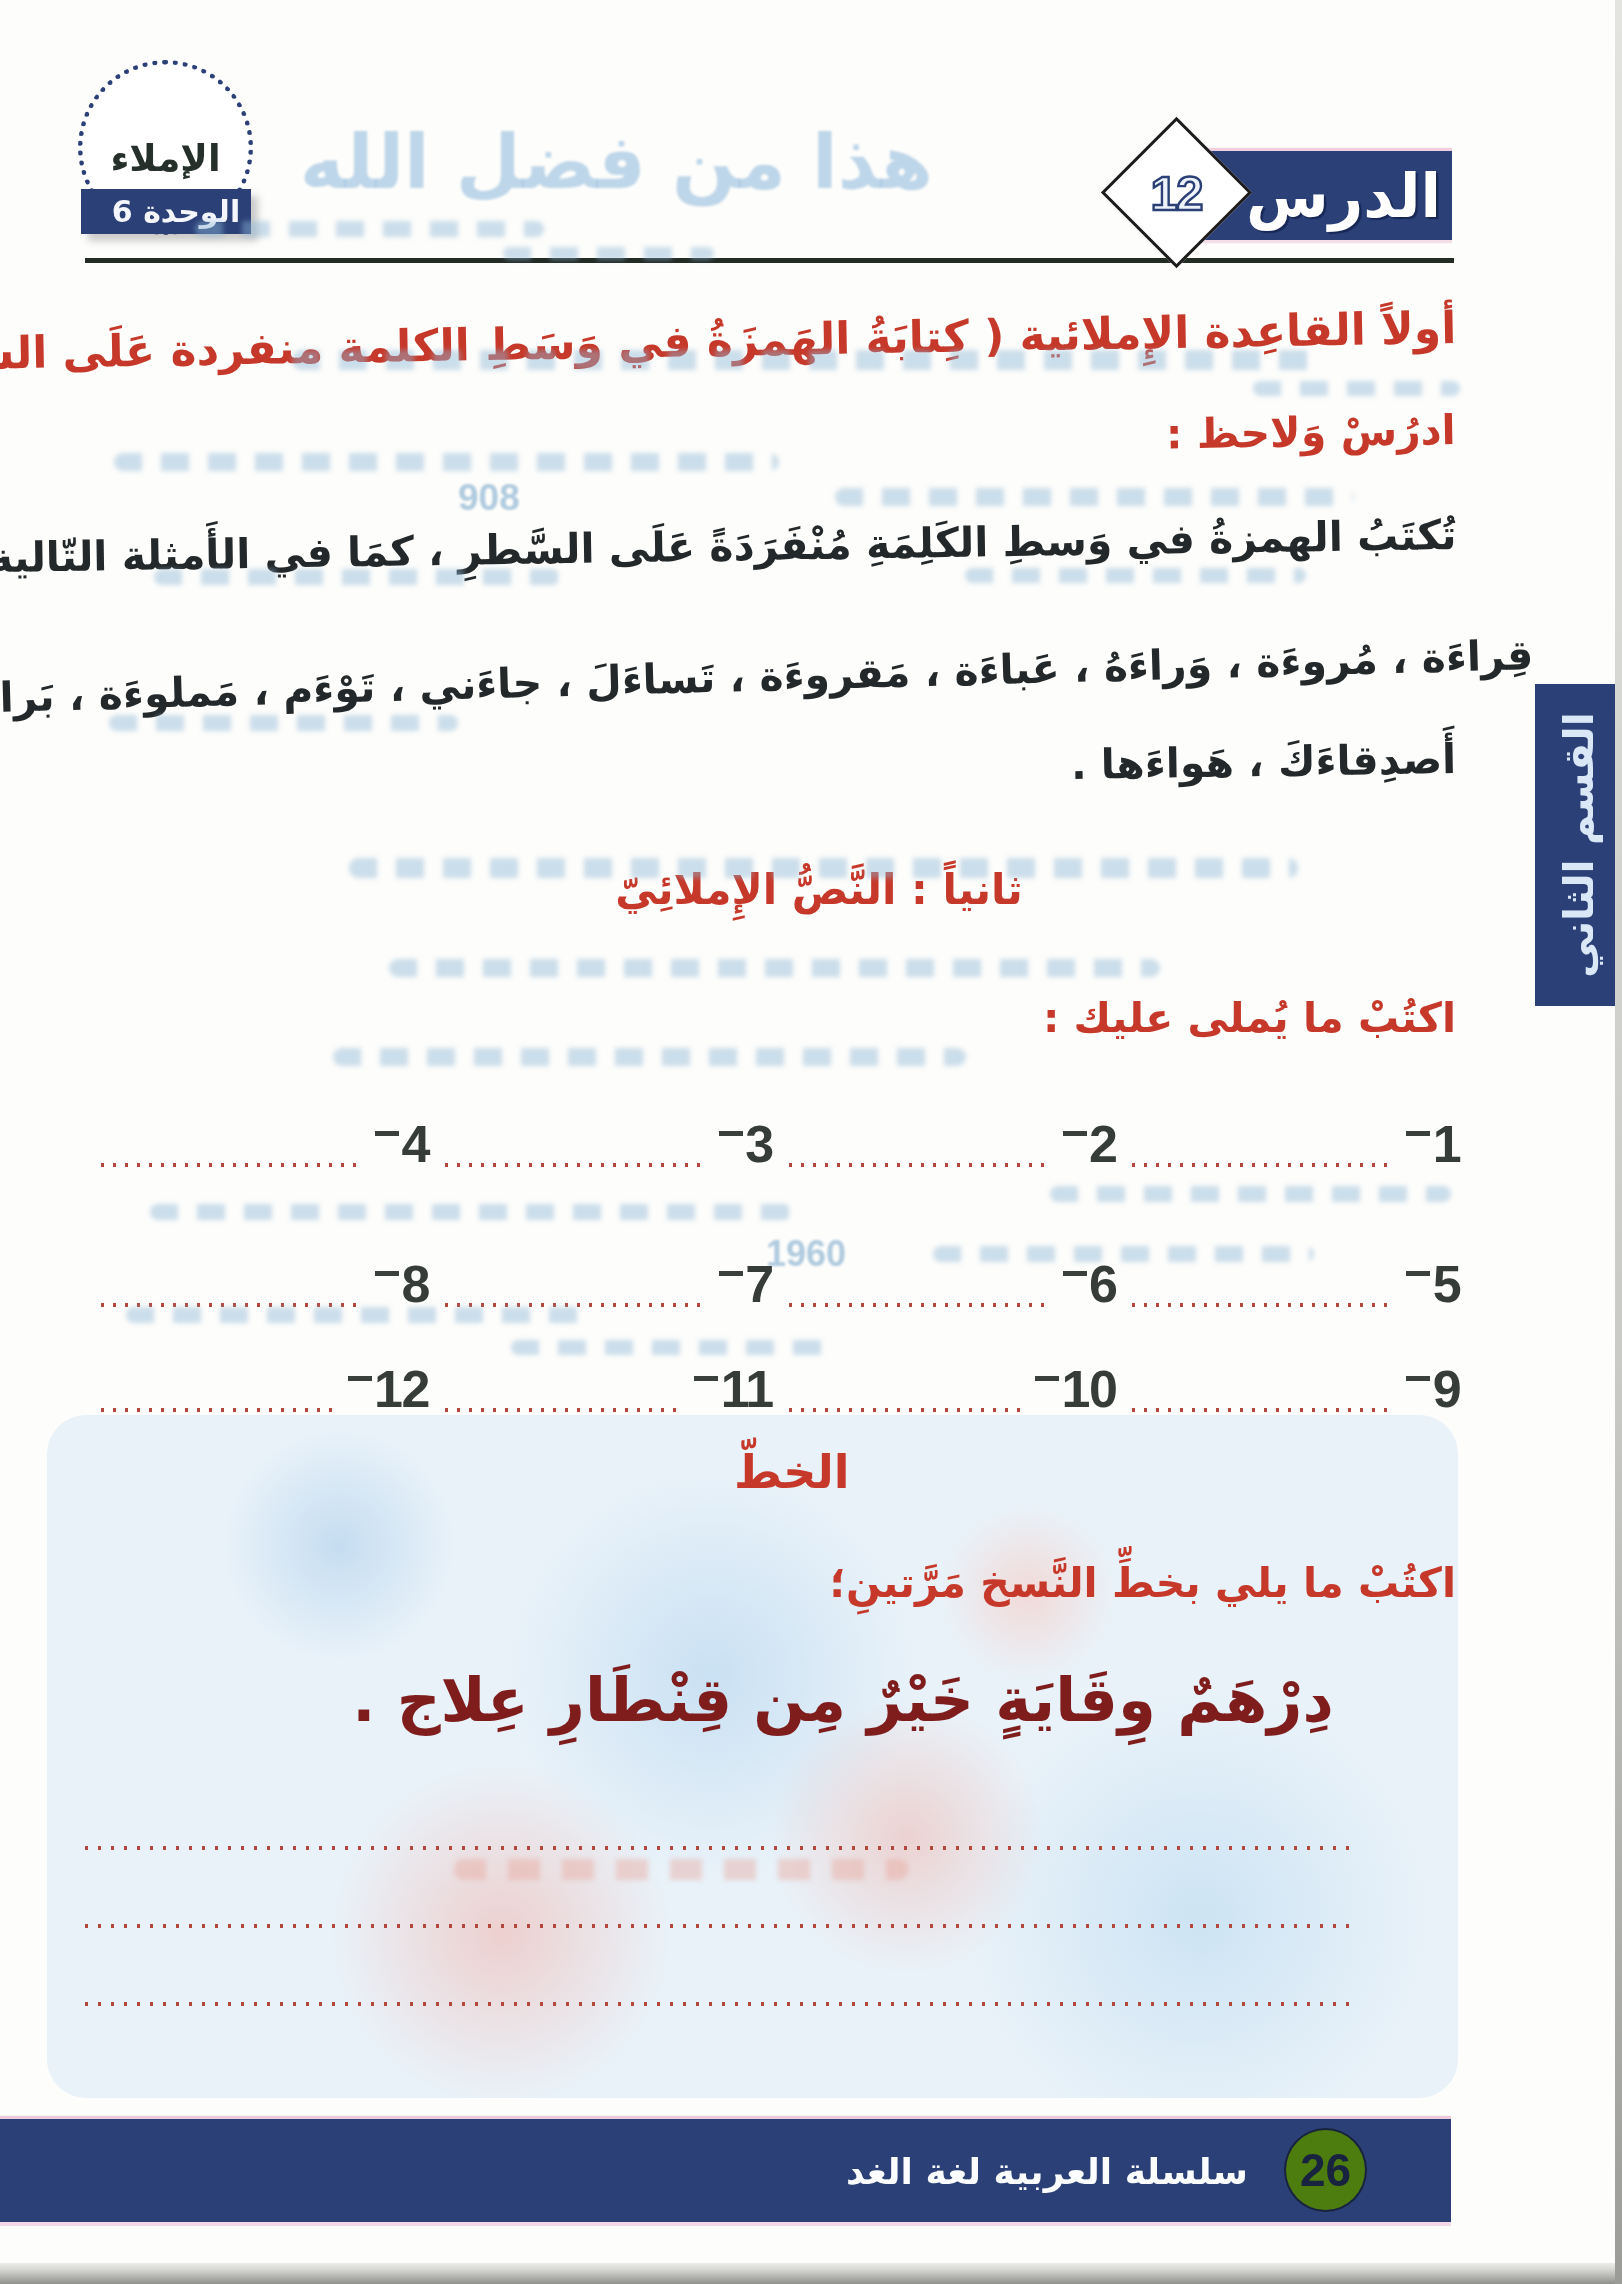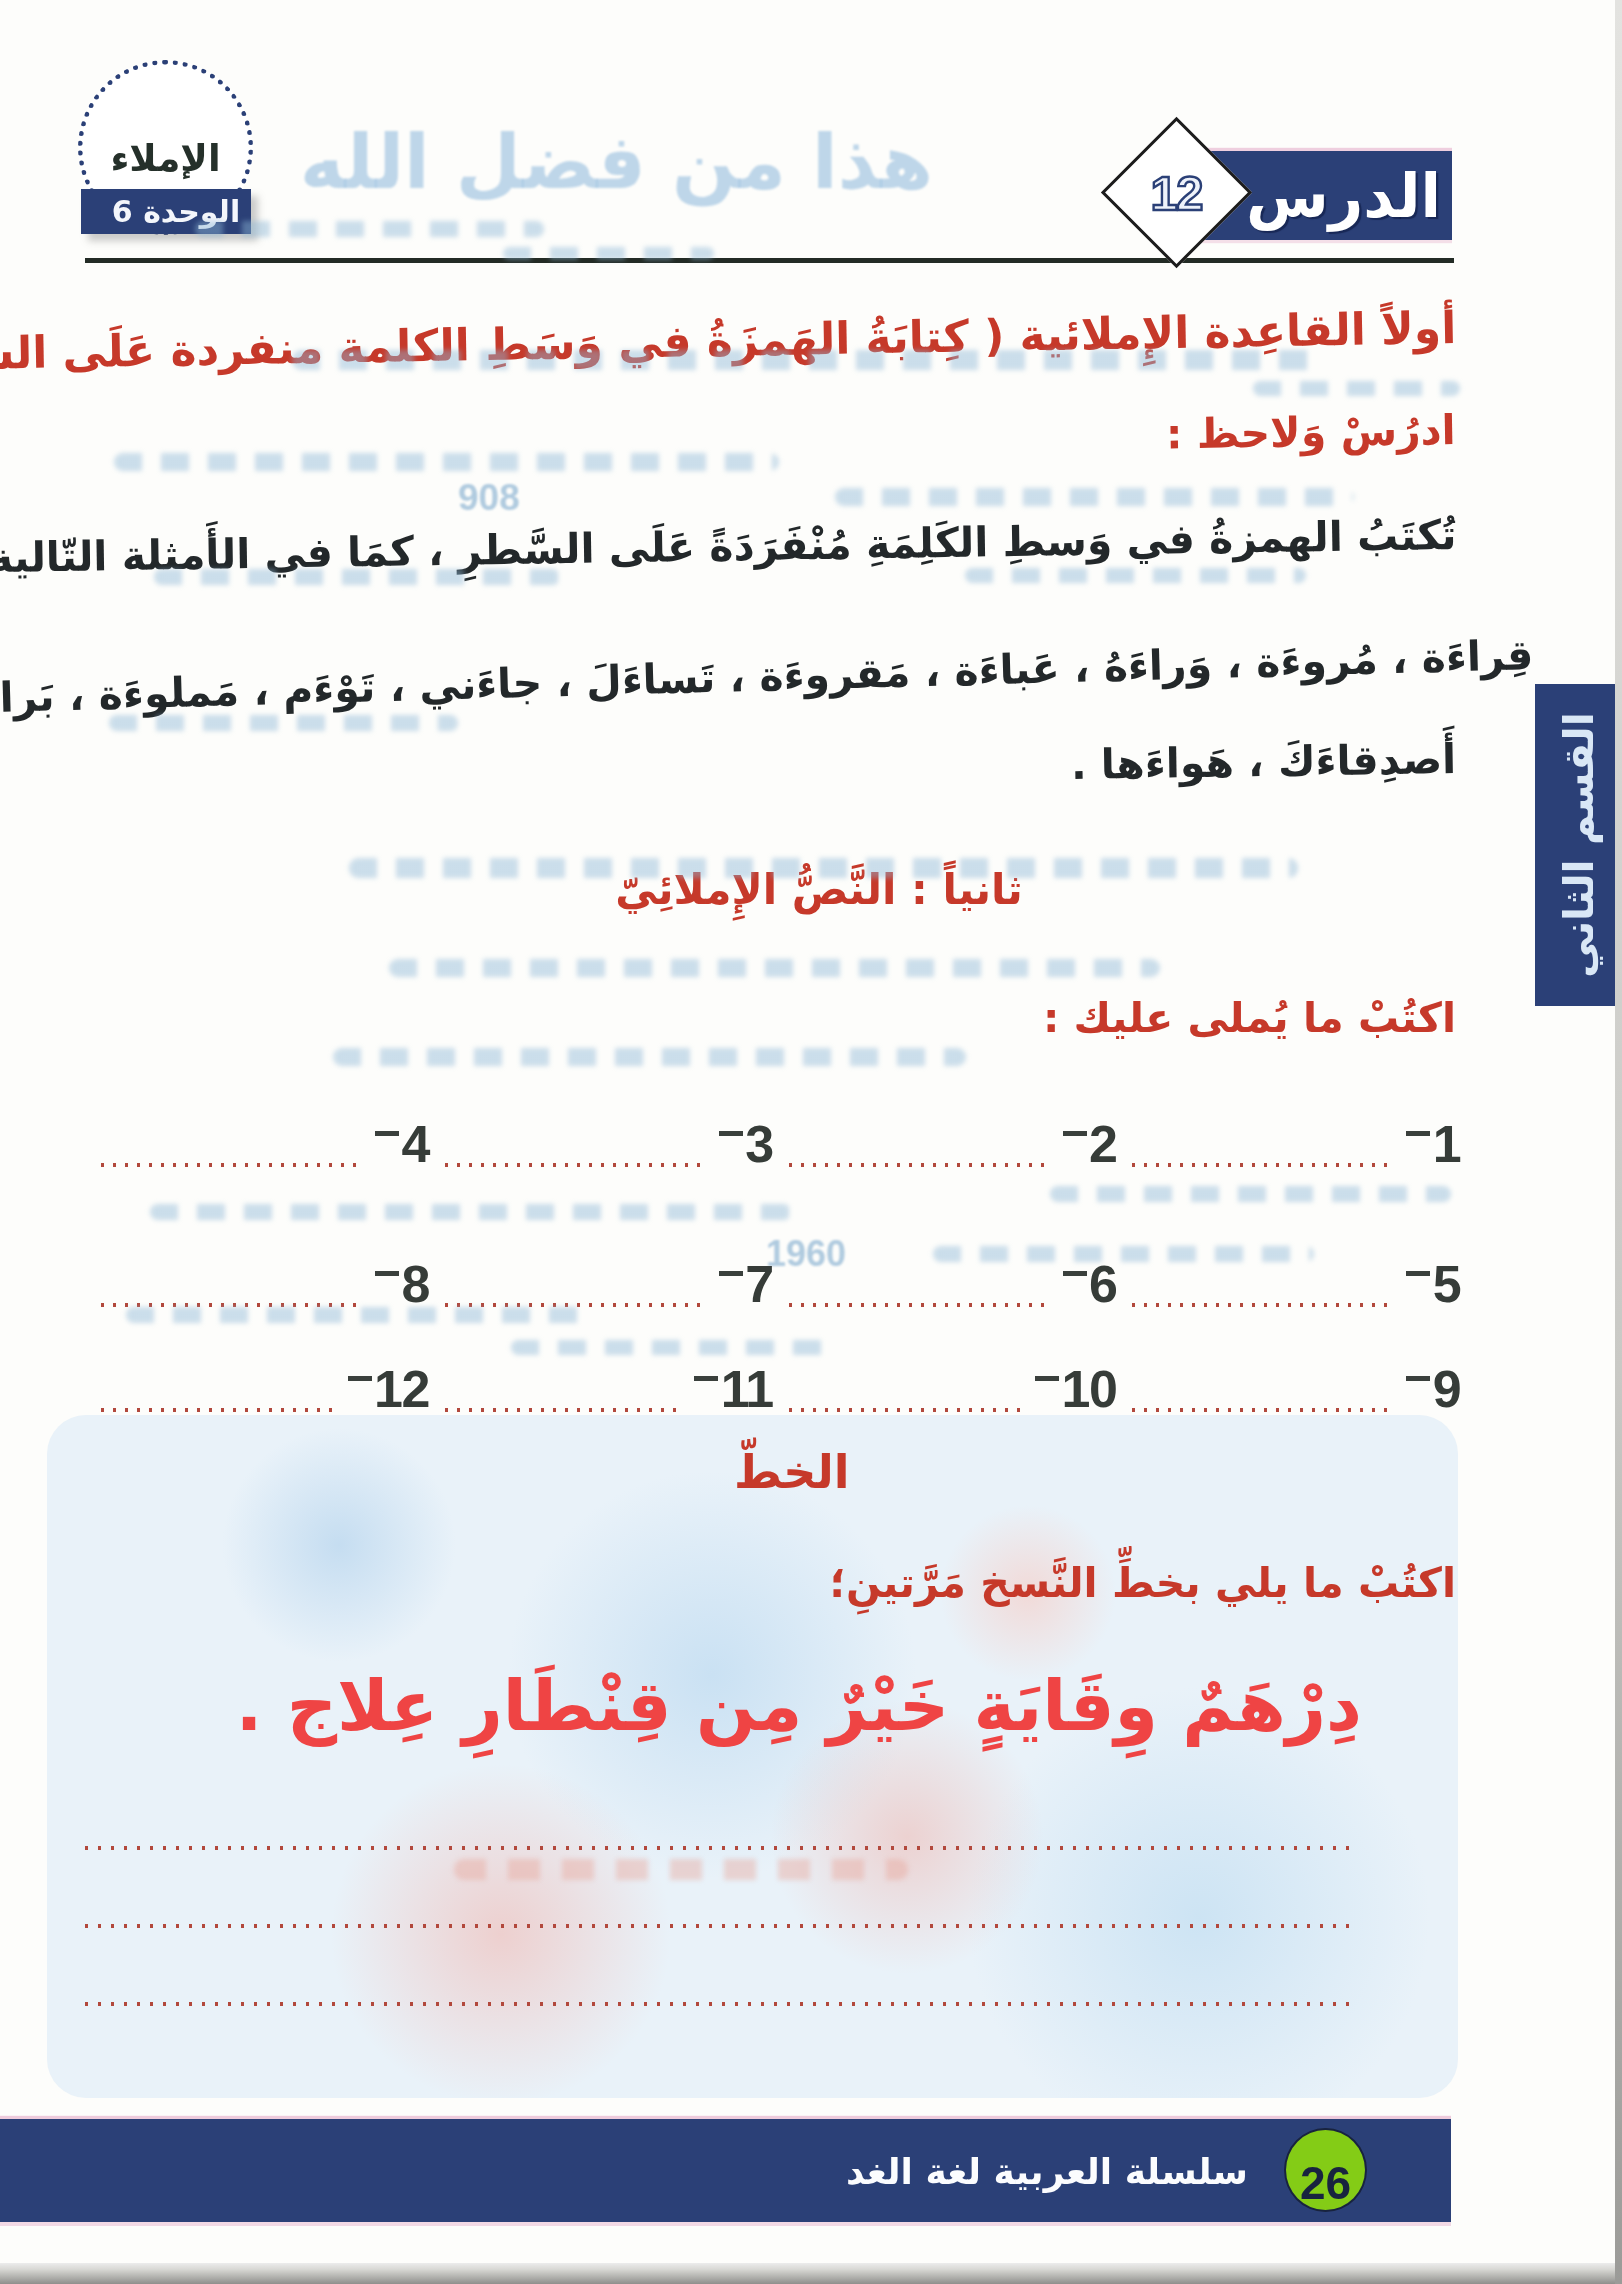--- a/index.html
+++ b/index.html
@@ -85,38 +85,38 @@
       radial-gradient(circle 243px at 454px 519px, rgba(243,160,148,.42), transparent 70%),
       radial-gradient(circle 162px at 292px 130px, rgba(185,214,238,.75), transparent 72%),
       radial-gradient(circle 276px at 665px 260px, rgba(176,211,238,.55), transparent 74%),
       radial-gradient(circle 308px at 1152px 503px, rgba(186,218,240,.6), transparent 75%),
       #e9f2f9;
   }
   .khatt-title{ left:734px; top:1445px; width:203px; text-align:left; font-size:46px; }
   .khatt-instr{ right:166px; top:1559px; font-size:41px; }
   .callig{
     left:324px; top:1656px; width:1038px; text-align:center;
-    font-size:70px; font-weight:bold; color:#ef4444; line-height:1.45; letter-spacing:1.6px;
+    font-size:61px; font-weight:bold; color:#7f1d1d; line-height:1.45; letter-spacing:1.6px;
   }
   .writeline{
     left:85px; width:1273px; height:4px;
     background:repeating-linear-gradient(to right, var(--dotred) 0 3.2px, transparent 3.2px 13px);
   }
 
   
   .footer-bar{
     left:0; top:2119px; width:1451px; height:103px; background:var(--navy);
     box-shadow:0 -3.2px 0 rgba(205,90,150,.3), 0 4px 0 rgba(205,90,150,.22);
   }
   .series{ position:absolute; right:203px; top:50%; transform:translateY(-50%);
            color:#fbfcfe; font-size:36px; font-weight:bold; }
   .page-circle{
     position:absolute; right:84px; top:9px; width:83px; height:84px;
-    background:#84cc16; border:2.4px solid #18233f; border-radius:50%;
-    display:flex; align-items:flex-end; justify-content:center;
+    background:#4d7c0f; border:2.4px solid #18233f; border-radius:50%;
+    display:flex; align-items:center; justify-content:center;
   }
   .page-num{ font-family:"Liberation Sans",sans-serif; font-size:46px; font-weight:bold; color:#18233f; }
 
   
   .side-tab{ left:1535px; top:684px; width:87px; height:322px; background:var(--navy); }
   .side-tab-label{
     position:absolute; top:50%; left:50%; white-space:nowrap;
     transform:translate(-50%,-50%) rotate(-90deg);
     color:#d9e7f6; font-size:41px; font-weight:bold;
   }

